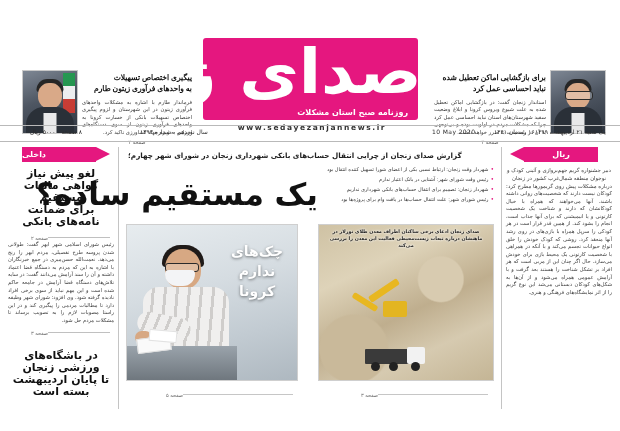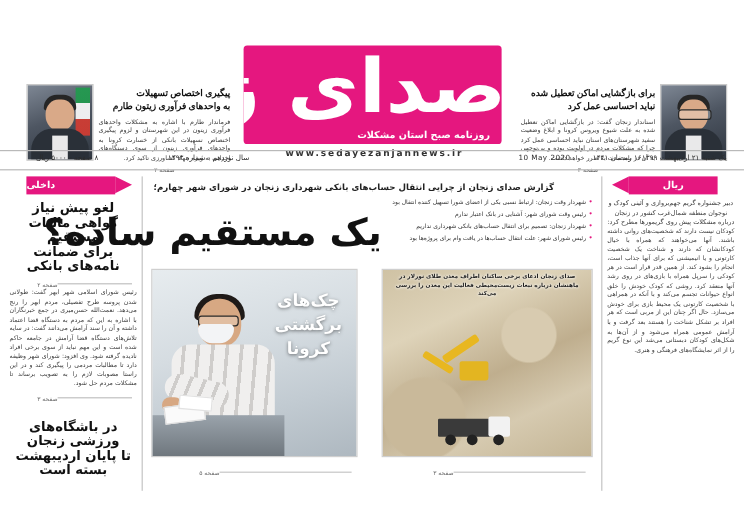--- a/index.html
+++ b/index.html
@@ -307,21 +307,21 @@
           <div class="truck-body"></div>
           <div class="truck-cab"></div>
           <div class="truck-wheel tw1"></div>
           <div class="truck-wheel tw2"></div>
           <div class="truck-wheel tw3"></div>
         </div>
       </div>
 
       <div class="photo photo-bank">
         <div class="bank-word" style="white-space:pre-line;">چک‌های
-برگشتی
+ندارم
 کرونا</div>
         <div class="clerk">
           <div class="clerk-hair"></div>
           <div class="clerk-head"></div>
           <div class="clerk-glass"></div>
           <div class="clerk-mask"></div>
           <div class="clerk-torso"></div>
           <div class="clerk-arm"></div>
           <div class="clerk-hand"></div>
         </div>

